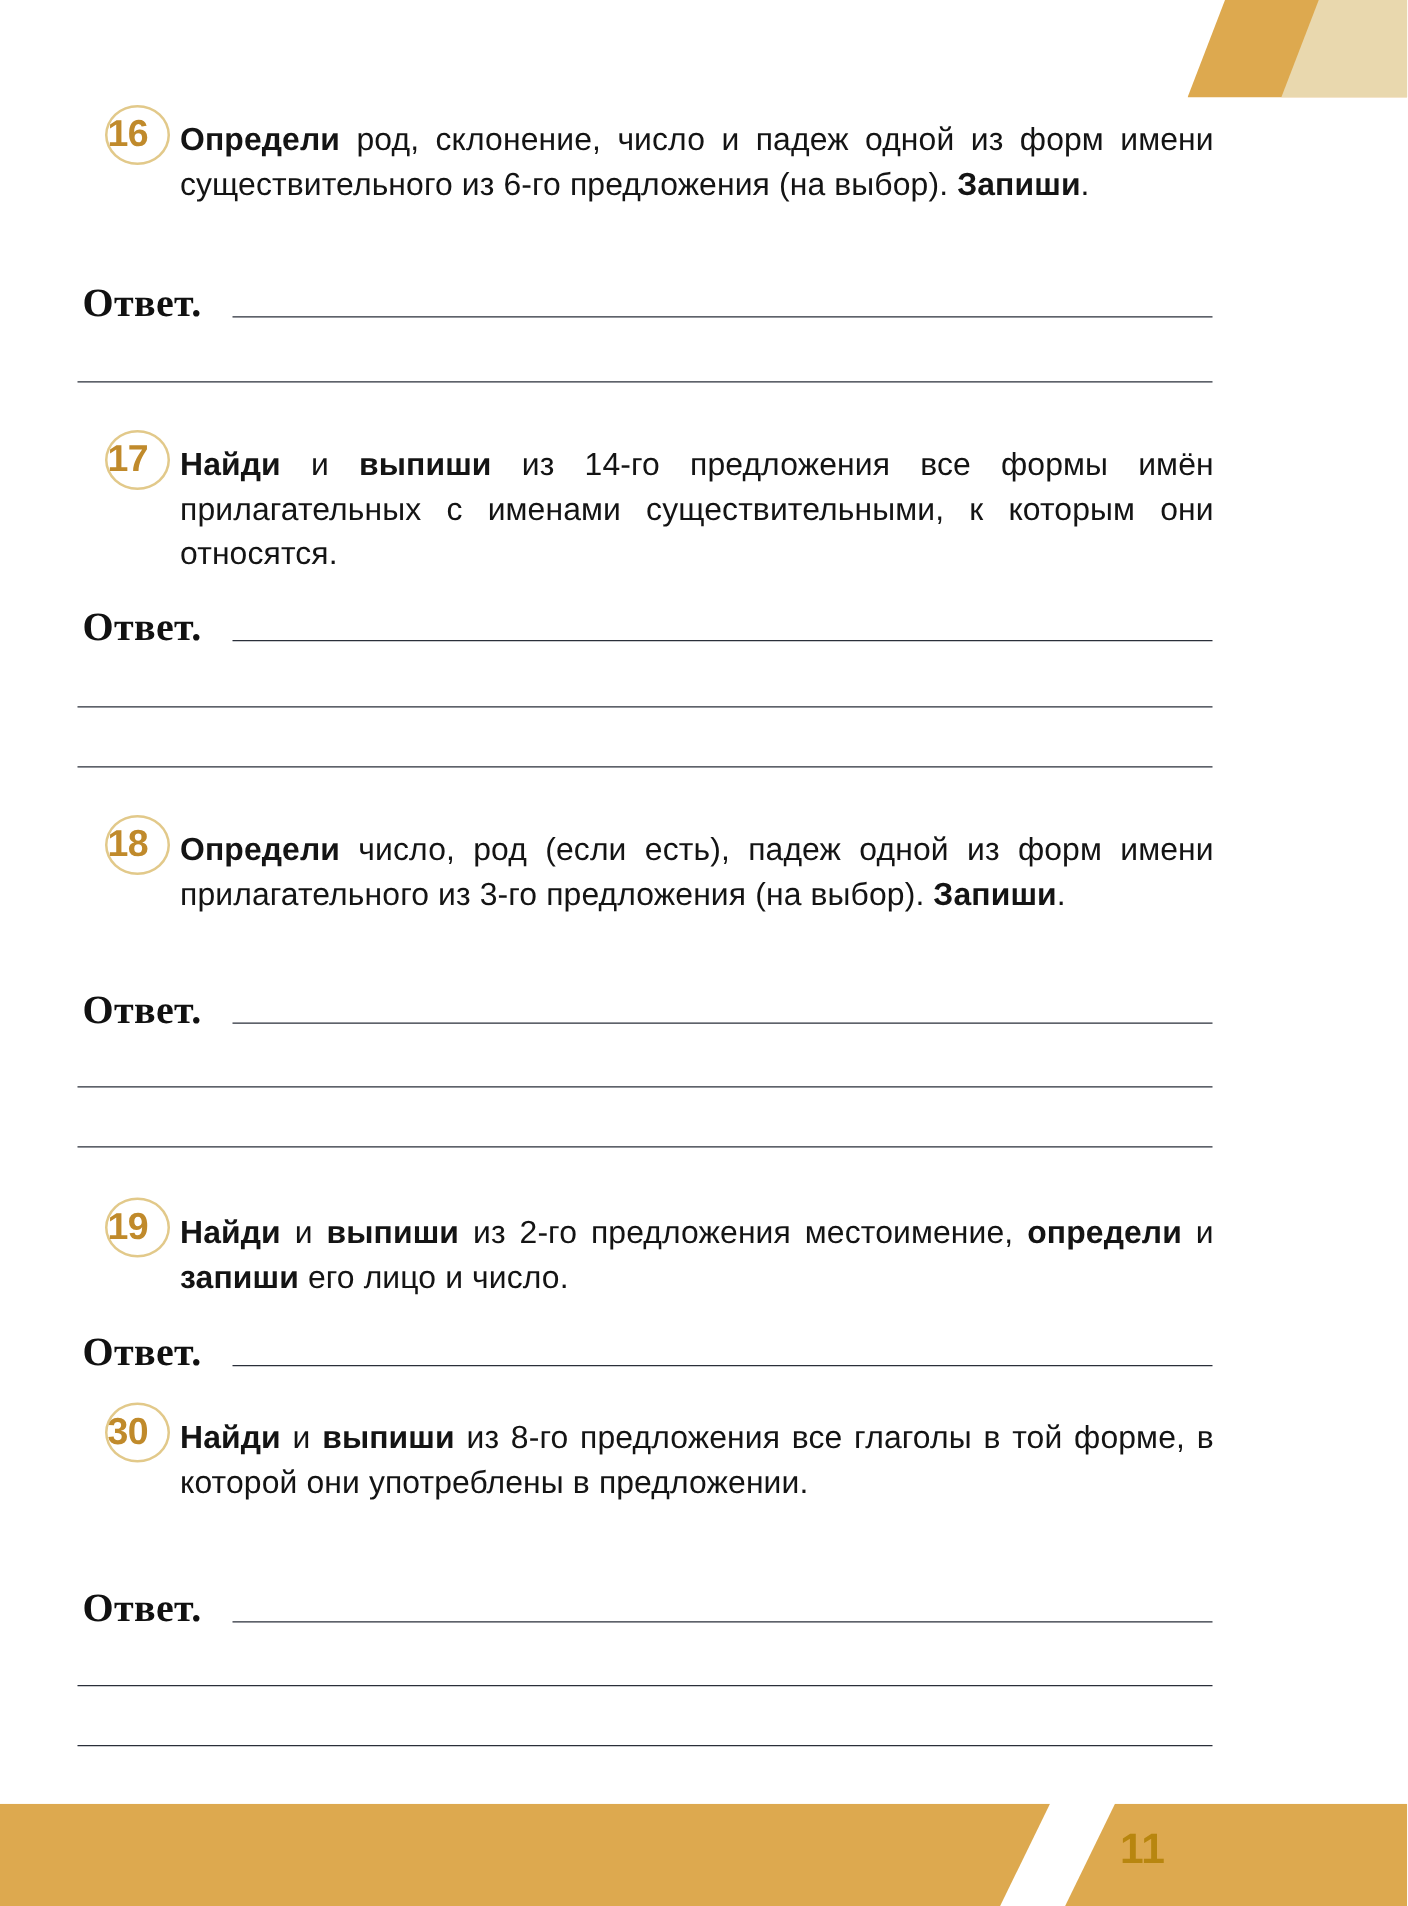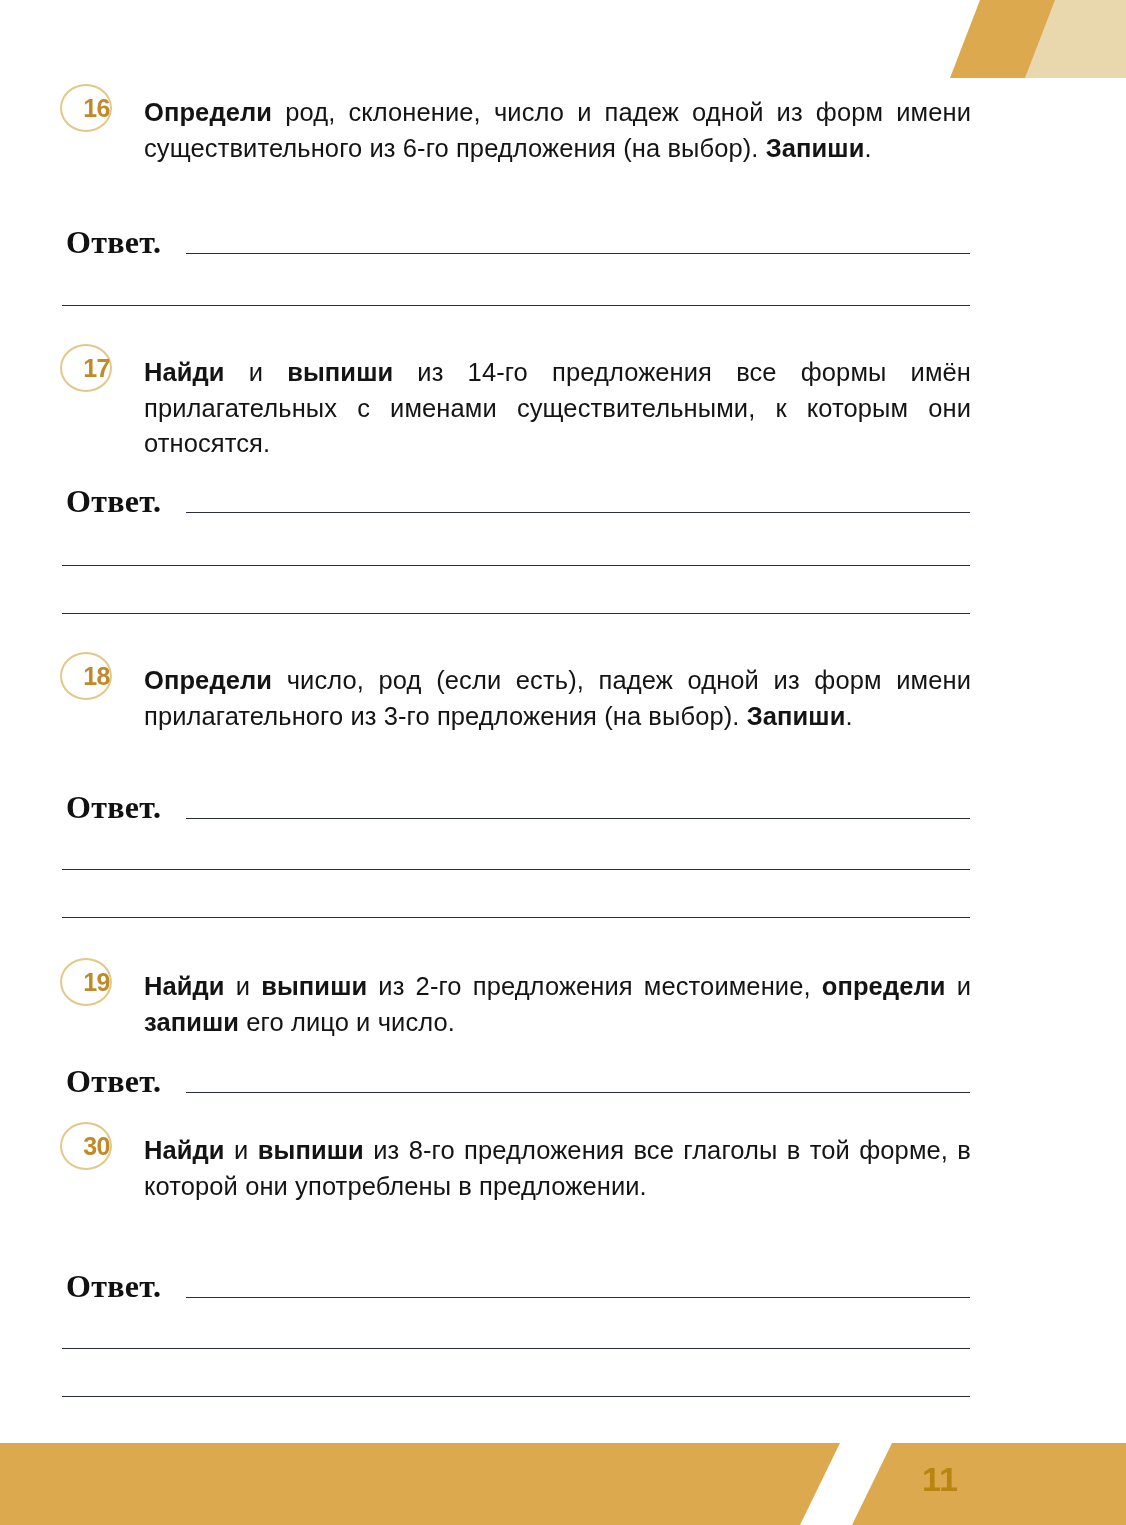--- a/index.html
+++ b/index.html
@@ -37,33 +37,33 @@
   }
 
   
   .exercise {
     position: absolute;
     left: 0;
     width: 1126px;
   }
   .ex-num {
     position: absolute;
-    left: 60px;
+    left: 84px;
     top: 0;
     width: 52px;
     height: 48px;
     border: 2px solid #e2c98a;
     border-radius: 50%;
     box-sizing: border-box;
     color: #c08a2b;
     font-family: "Liberation Sans", sans-serif;
     font-weight: bold;
-    font-size: 25px;
+    font-size: 30px;
     line-height: 44px;
-    text-align: right;
+    text-align: left;
     letter-spacing: -0.5px;
   }
   .ex-body {
     position: absolute;
     left: 144px;
     top: 0;
     width: 827px;
     font-size: 25.5px;
     line-height: 35.5px;
     color: #141414;
@@ -145,17 +145,17 @@
       <div class="exercise" style="top: 1122px;">
         <div class="ex-num">30</div>
         <div class="ex-body"><b>Найди</b><span> и </span><b>выпиши</b><span> из 8-го предложения все глаголы в той форме, в которой они употреблены в предложении.</span></div>
       </div>
       <div class="answer-label" style="top: 1272px;">Ответ.</div>
       <div class="rule short" style="top: 1297px;"></div>
       <div class="rule full" style="top: 1348px;"></div>
       <div class="rule full" style="top: 1396px;"></div>
     </div>
 
-  <div class="page-number-wrap" style="position:absolute;left:905px;top:1449px;width:70px;height:60px;">
+  <div class="page-number-wrap" style="position:absolute;left:879px;top:1449px;width:70px;height:60px;">
     <span style="display:block;font-family:'Liberation Sans',sans-serif;font-weight:bold;font-size:34px;line-height:60px;color:#b8860f;text-align:center;">11</span>
   </div>
 
 </div>
 
 </body></html>

